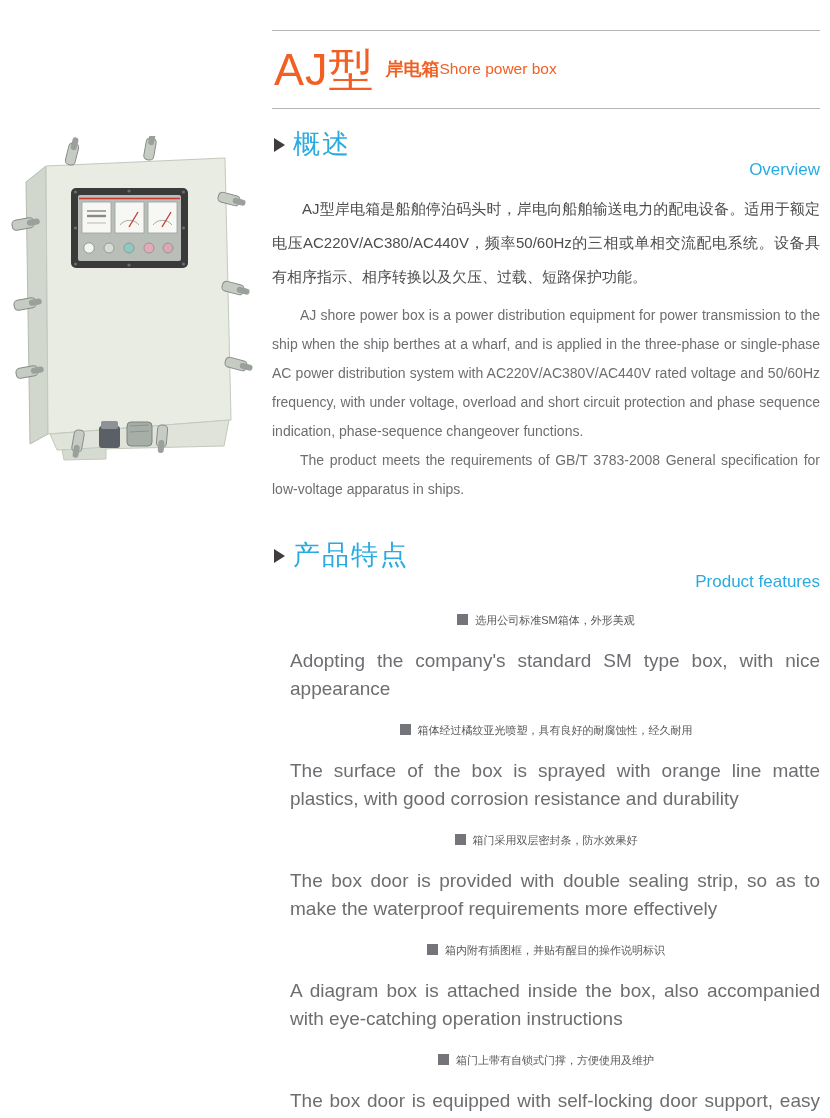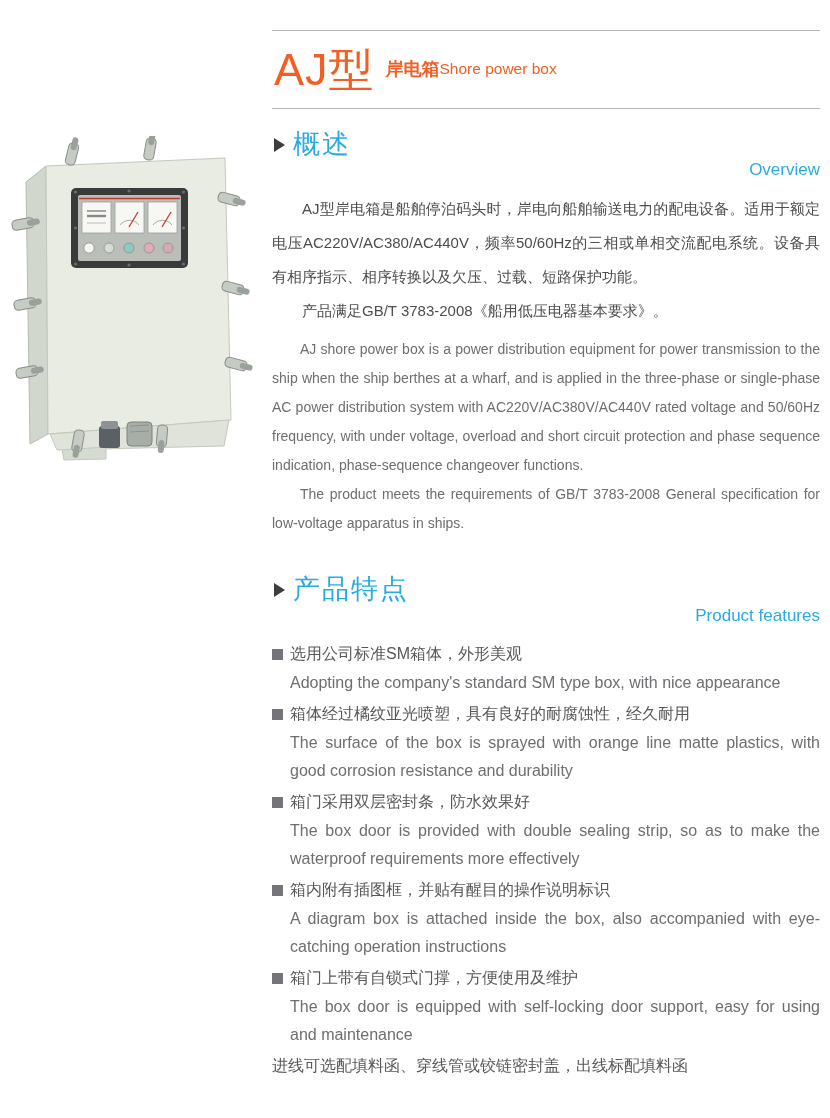--- a/index.html
+++ b/index.html
@@ -46,24 +46,24 @@
   .sec-en{font-size:17px;color:var(--blue);margin-top:2px;text-align:right;}
 
   .cn-body{margin-top:12px;}
   p.cn{font-size:15px;color:var(--cn-dark);line-height:34px;margin:0;
        text-align:justify;text-indent:2em;}
   .en-body{margin-top:7px;}
   p.en{font-size:14px;color:var(--en-gray);line-height:29px;margin:0;
        text-align:justify;text-indent:2em;}
 
   .features-list{margin-top:13px;}
-  .feature-cn{font-size:16px;color:var(--cn-head);line-height:30px;margin:0;}
+  .feature-cn{font-size:11px;color:var(--cn-head);line-height:30px;margin:12px;text-align:center;}
   .bullet{display:inline-block;width:11px;height:11px;background:#74757A;
           margin-right:7px;vertical-align:-1px;}
-  .feature-en{font-size:16px;color:var(--en-gray);line-height:28px;
+  .feature-en{font-size:19px;color:var(--en-gray);line-height:28px;
               margin:0 0 2px 18px;text-align:justify;}
 </style>
 </head>
 <body>
 
 <div class="page">
 
   <div class="photo-wrap">
     <svg viewBox="0 0 245 335" xmlns="http://www.w3.org/2000/svg">
       <defs>
@@ -156,21 +156,20 @@
     <hr class="rule rule-under-title">
 
     <div class="section">
       <div class="sec-head">
         <span class="tri"></span>
         <div class="sec-cn">概述</div>
         <div class="sec-en">Overview</div>
       </div>
       <div class="cn-body">
         <p class="cn">AJ型岸电箱是船舶停泊码头时，岸电向船舶输送电力的配电设备。适用于额定电压AC220V/AC380/AC440V，频率50/60Hz的三相或单相交流配电系统。设备具有相序指示、相序转换以及欠压、过载、短路保护功能。</p>
-        <p class="cn">产品满足GB/T 3783-2008《船用低压电器基本要求》。</p>
       </div>
       <div class="en-body">
         <p class="en">AJ shore power box is a power distribution equipment for power transmission to the ship when the ship berthes at a wharf, and is applied in the three-phase or single-phase AC power distribution system with AC220V/AC380V/AC440V rated voltage and 50/60Hz frequency, with under voltage, overload and short circuit protection and phase sequence indication, phase-sequence changeover functions.</p>
         <p class="en">The product meets the requirements of GB/T 3783-2008 General specification for low-voltage apparatus in ships.</p>
       </div>
     </div>
 
     <div class="section section-features">
       <div class="sec-head">
         <span class="tri"></span>

